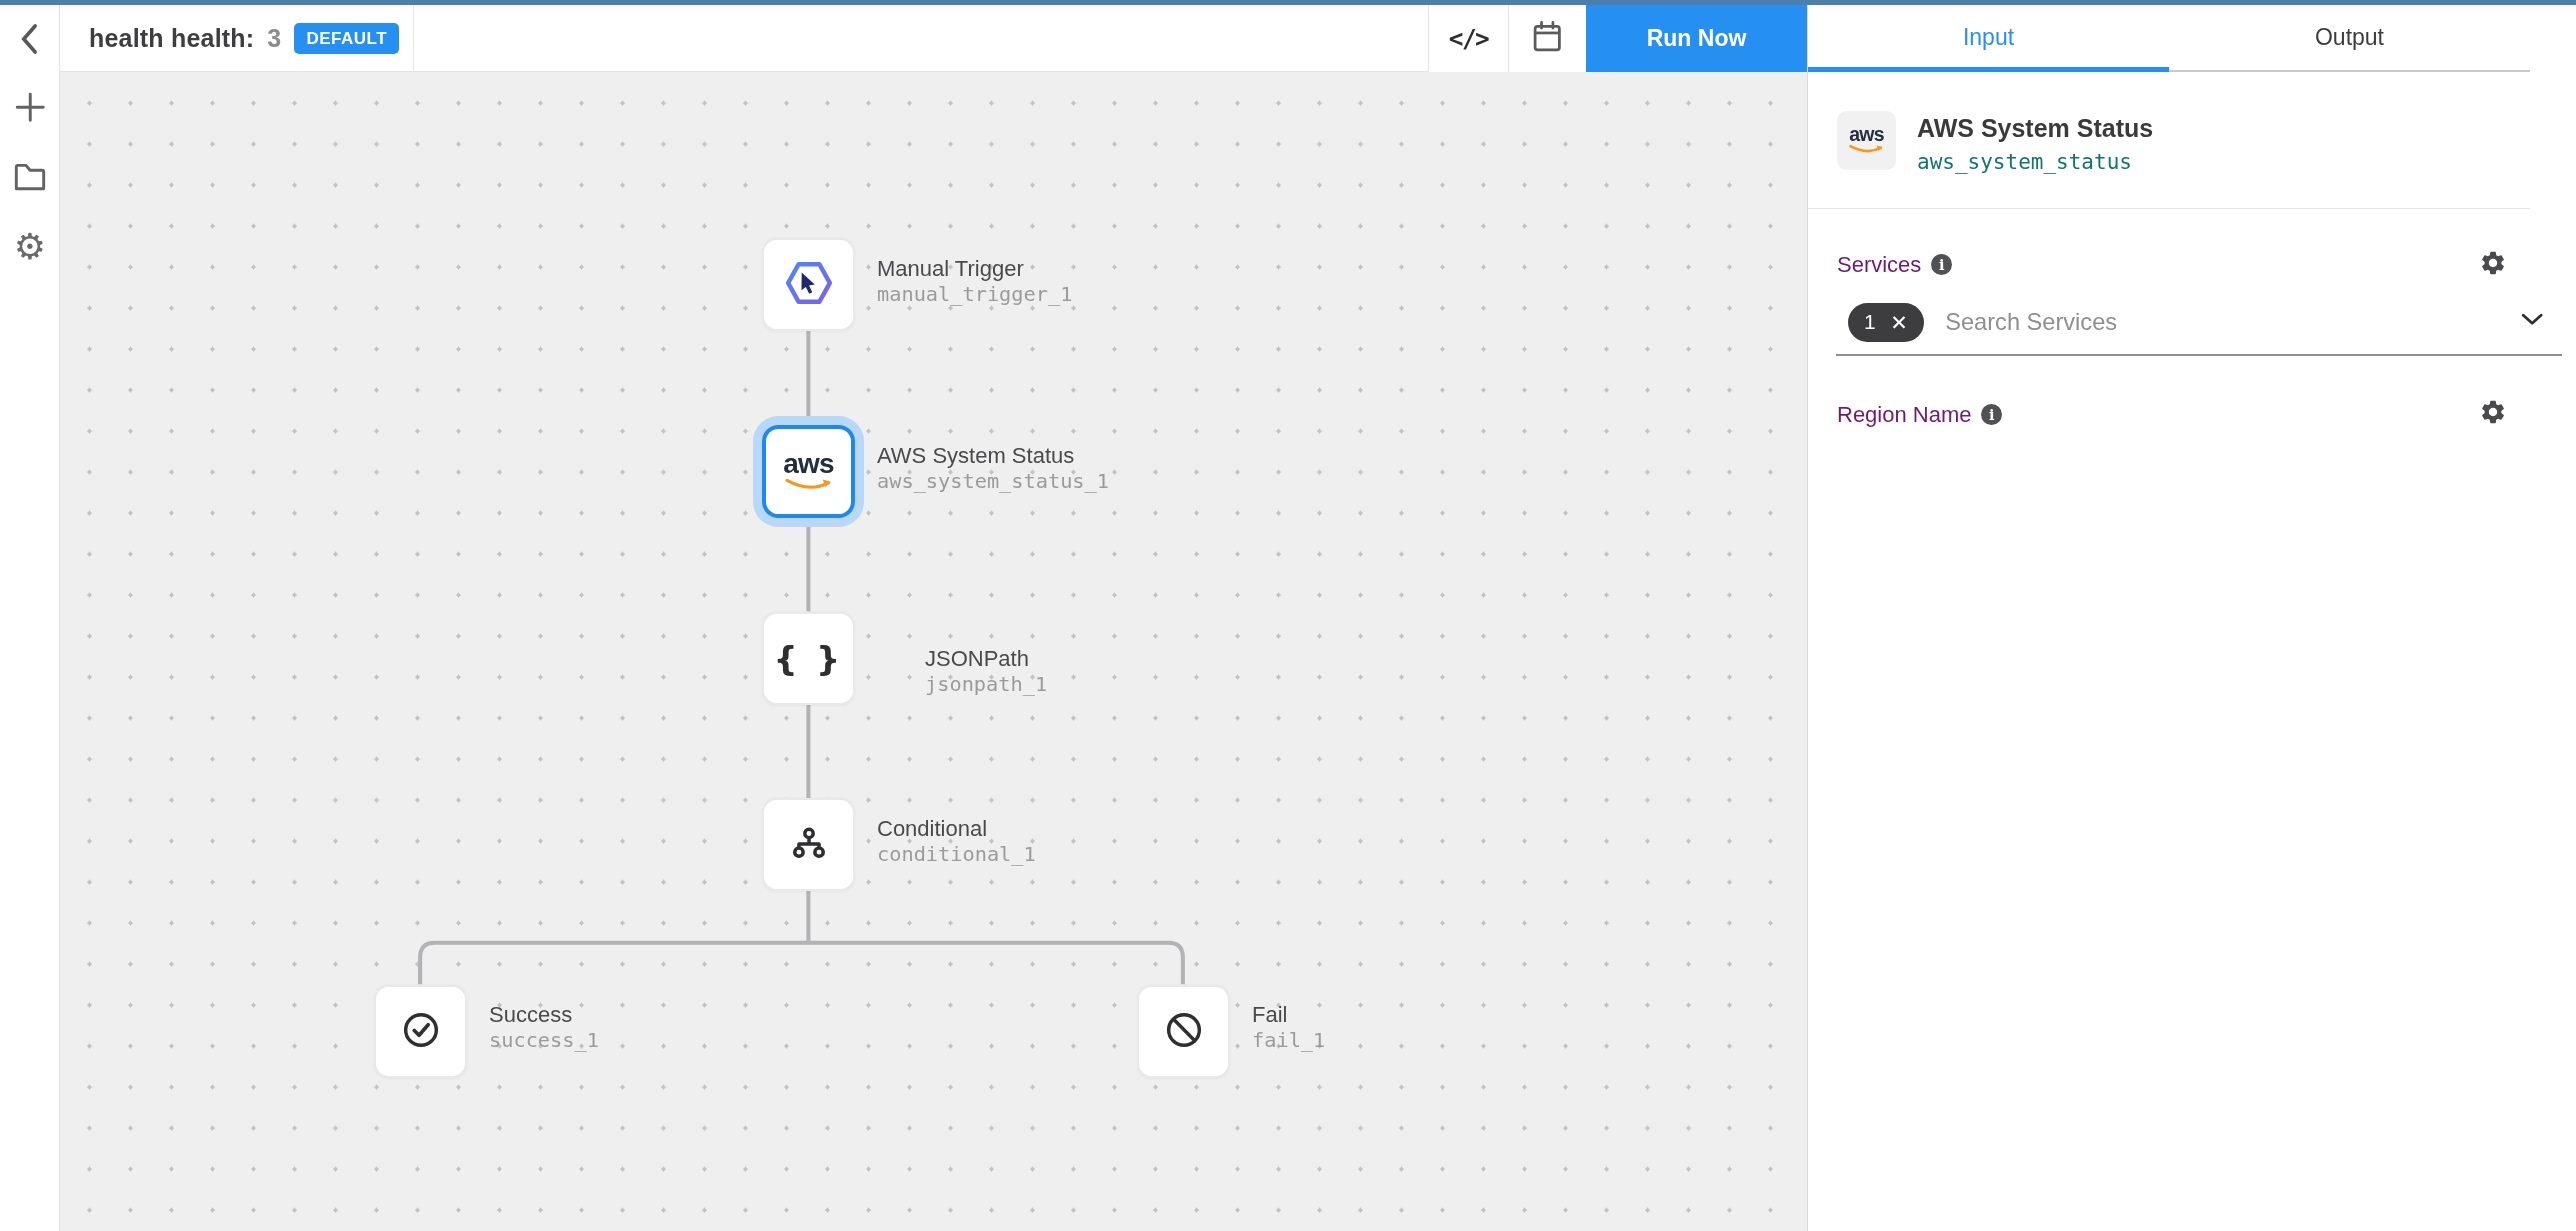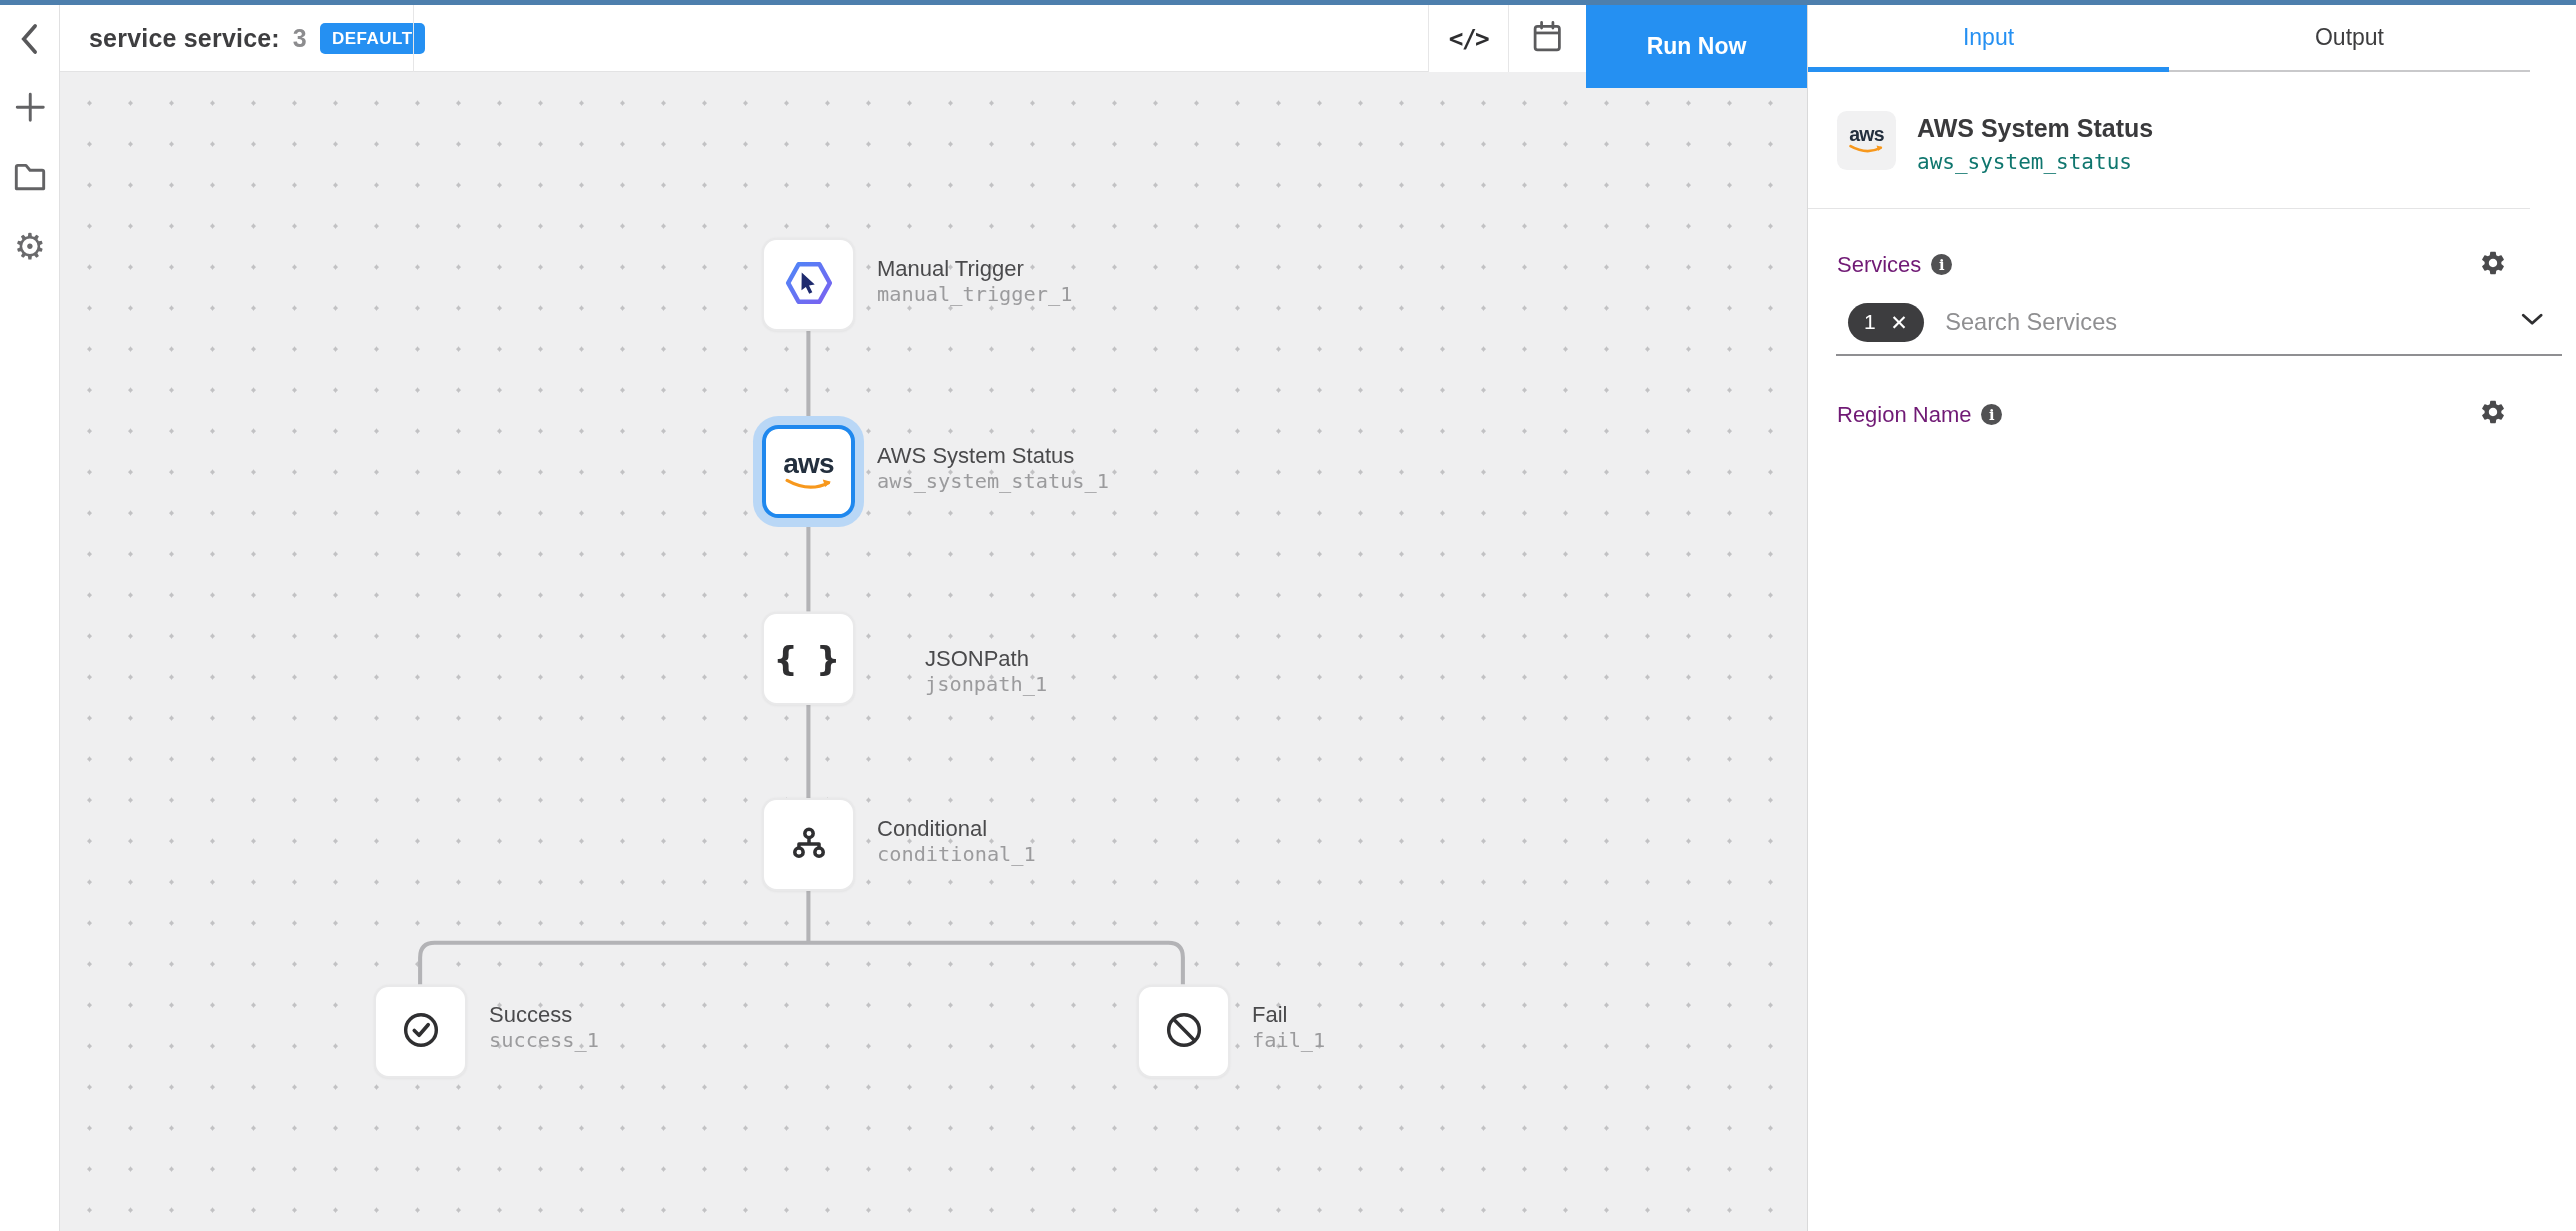--- a/index.html
+++ b/index.html
@@ -30,21 +30,21 @@
   .wf-title { font-size:25px; font-weight:700; color:#3e3e40; letter-spacing:0.2px; }
   .wf-num { font-size:25px; font-weight:700; color:#8c8c8e; }
   .wf-badge { background:#2590f2; color:#fff; font-size:17px; font-weight:700;
     letter-spacing:0.5px; padding:7.3px 12.2px; border-radius:5px; line-height:1; }
   .hdr-div { position:absolute; top:0; width:0.8px; height:67px; background:#e6e6e7; }
   .hdr-cell { position:absolute; top:0; height:67px; border-left:0.8px solid #e6e6e7;
     display:flex; align-items:center; justify-content:center; cursor:pointer; background:#fff; }
   .cell-code { left:1368px; width:80px; font-family:"DejaVu Sans Mono", monospace;
     font-size:24.4px; font-weight:700; color:#2e2e30; letter-spacing:-1.6px; }
   .cell-cal { left:1448px; width:78px; color:#5b5b5d; }
-  .runnow { position:absolute; left:1526px; top:0; width:221px; height:83px;
+  .runnow { position:absolute; left:1526px; top:0; width:221px; height:67px;
     background:#2590f2; color:#fff; font-size:23px; font-weight:700; border:none;
     display:flex; align-items:center; justify-content:center; cursor:pointer; }
 
   
   .canvas { left:60px; top:72px; width:1747px; height:1160px; background-color:#efeff0;
     background-image:radial-gradient(circle, #c2c2c4 2px, transparent 2.1px);
     background-size:41px 41px; background-position:9px 10.6px; z-index:10; }
   .edges { position:absolute; left:0; top:0; pointer-events:none; }
 
   .node { position:absolute; width:93px; height:93px; background:#fff;
@@ -137,21 +137,21 @@
         </svg>
     </span>
   </div>
   <div class="side-icon side-gear">
     <span>⚙</span>
   </div>
 </div>
 
 <div class="abs cheader">
   <div class="title-wrap">
-    <span class="wf-title">service service:</span>
+    <span class="wf-title">health health:</span>
     <span class="wf-num">3</span>
     <span class="wf-badge">DEFAULT</span>
   </div>
   <div class="hdr-div" style="left:353px;"></div>
   <div class="hdr-cell cell-code">
     <span>&lt;/&gt;</span>
   </div>
   <div class="hdr-cell cell-cal">
     <span>
       <svg width="32.5" height="34" viewBox="0 0 40 42">

